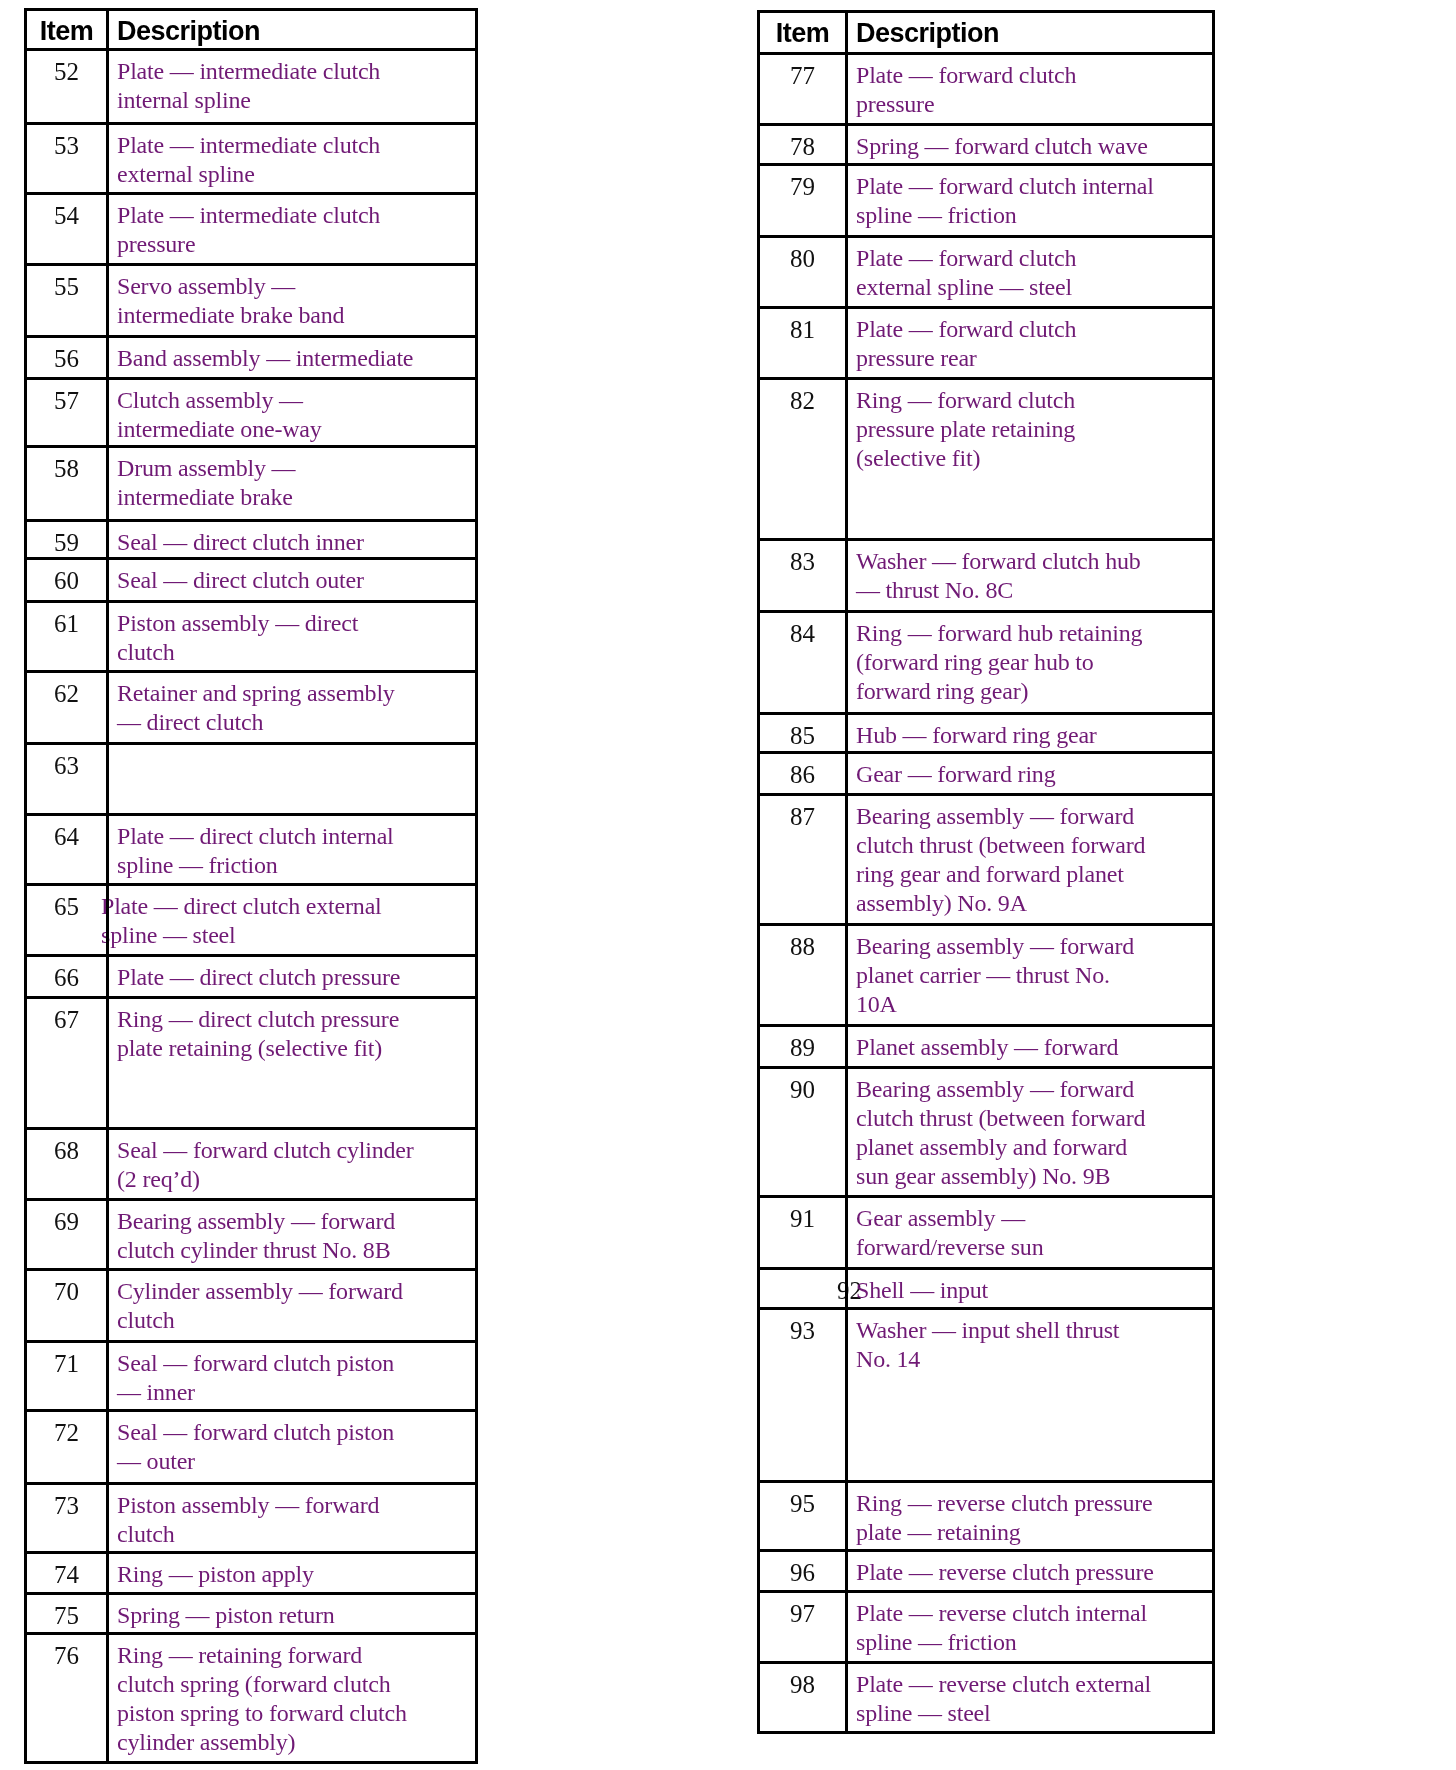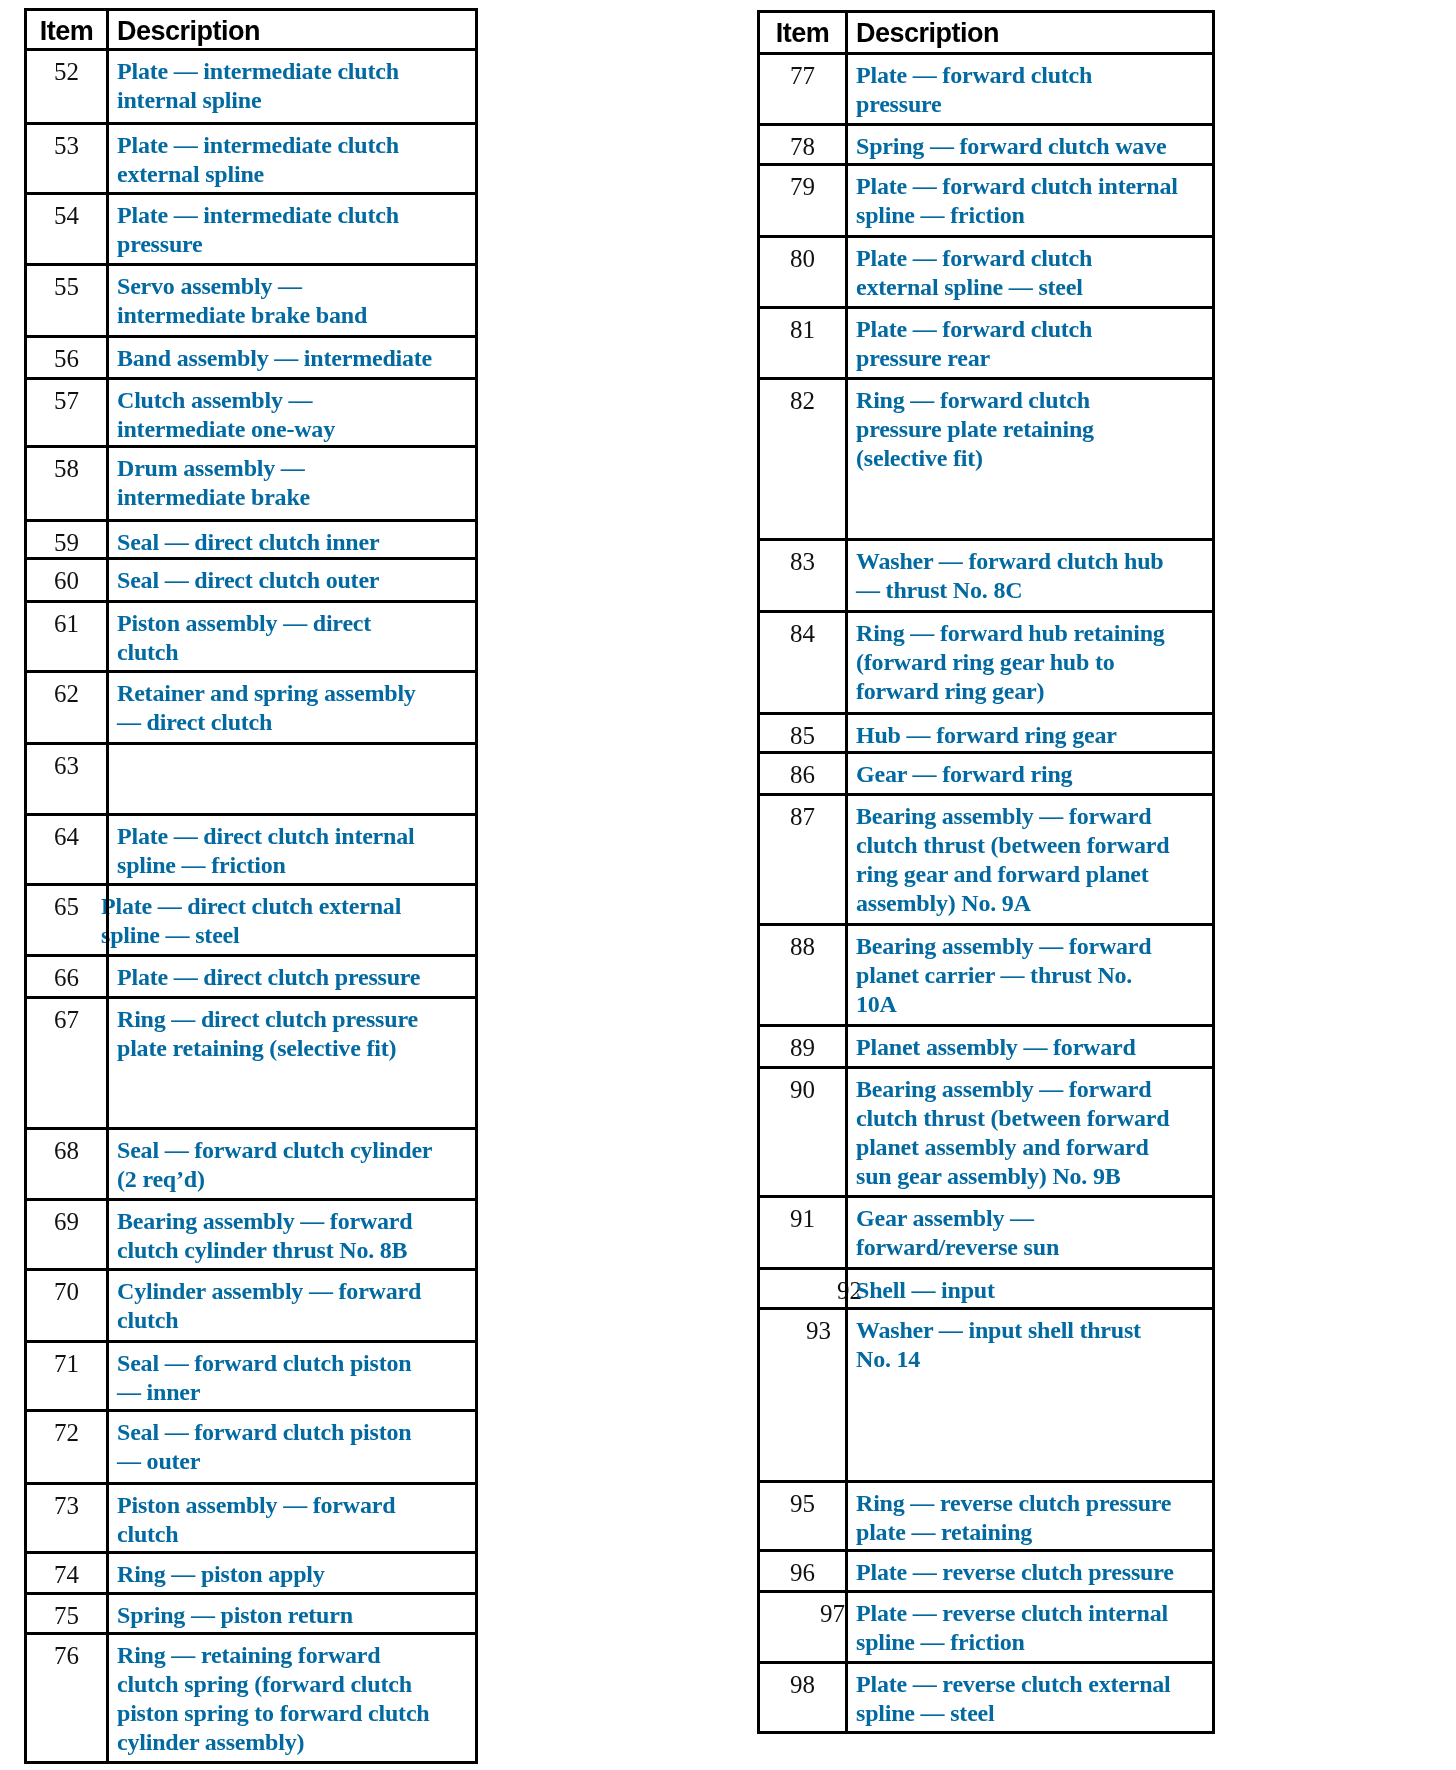--- a/index.html
+++ b/index.html
@@ -26,25 +26,25 @@
     text-align: center;
     font-family: "Liberation Serif", serif;
     font-size: 25px;
     line-height: 29px;
     padding-top: 6px;
     color: #111;
   }
   .cell-desc {
     position: absolute; top: 0;
     font-family: "Liberation Serif", serif;
-    font-weight: bold;
+    font-weight: normal;
     font-size: 24px;
     line-height: 29px;
     padding-top: 6px;
-    color: #0369a1;
+    color: #701a75;
     white-space: pre-line;
     letter-spacing: -0.2px;
   }
   .hdr {
     font-family: "Liberation Sans", sans-serif;
     font-weight: bold;
     font-size: 27px;
     line-height: 40px;
     color: #000;
     padding-top: 0;
@@ -263,35 +263,35 @@
     <div class="row" style="top: 1182px; height: 72px;">
       <div class="cell-item" style="width:85px;">91</div>
       <div class="cell-desc" style="left:96px; width:353px;">Gear assembly —
 forward/reverse sun</div>
     </div>
     <div class="row" style="top: 1254px; height: 40px;">
       <div class="cell-item" style="width:85px;margin-left:47px;">92</div>
       <div class="cell-desc" style="left:96px; width:353px;">Shell — input</div>
     </div>
     <div class="row" style="top: 1294px; height: 72px;">
-      <div class="cell-item" style="width:85px;padding-left:16px;">93</div>
+      <div class="cell-item" style="width:85px;">93</div>
       <div class="cell-desc" style="left:96px; width:353px;">Washer — input shell thrust
 No. 14</div>
     </div>
     <div class="row" style="top: 1467px; height: 69px;">
       <div class="cell-item" style="width:85px;">95</div>
       <div class="cell-desc" style="left:96px; width:353px;">Ring — reverse clutch pressure
 plate — retaining</div>
     </div>
     <div class="row" style="top: 1536px; height: 41px;">
       <div class="cell-item" style="width:85px;">96</div>
       <div class="cell-desc" style="left:96px; width:353px;">Plate — reverse clutch pressure</div>
     </div>
     <div class="row" style="top: 1577px; height: 71px;">
-      <div class="cell-item" style="width:85px;text-align:right;">97</div>
+      <div class="cell-item" style="width:85px;">97</div>
       <div class="cell-desc" style="left:96px; width:353px;">Plate — reverse clutch internal
 spline — friction</div>
     </div>
     <div class="row" style="top: 1648px; height: 73px;">
       <div class="cell-item" style="width:85px;">98</div>
       <div class="cell-desc" style="left:96px; width:353px;">Plate — reverse clutch external
 spline — steel</div>
     </div>
     <div class="divider" style="left: 85px;"></div>
   </div>

